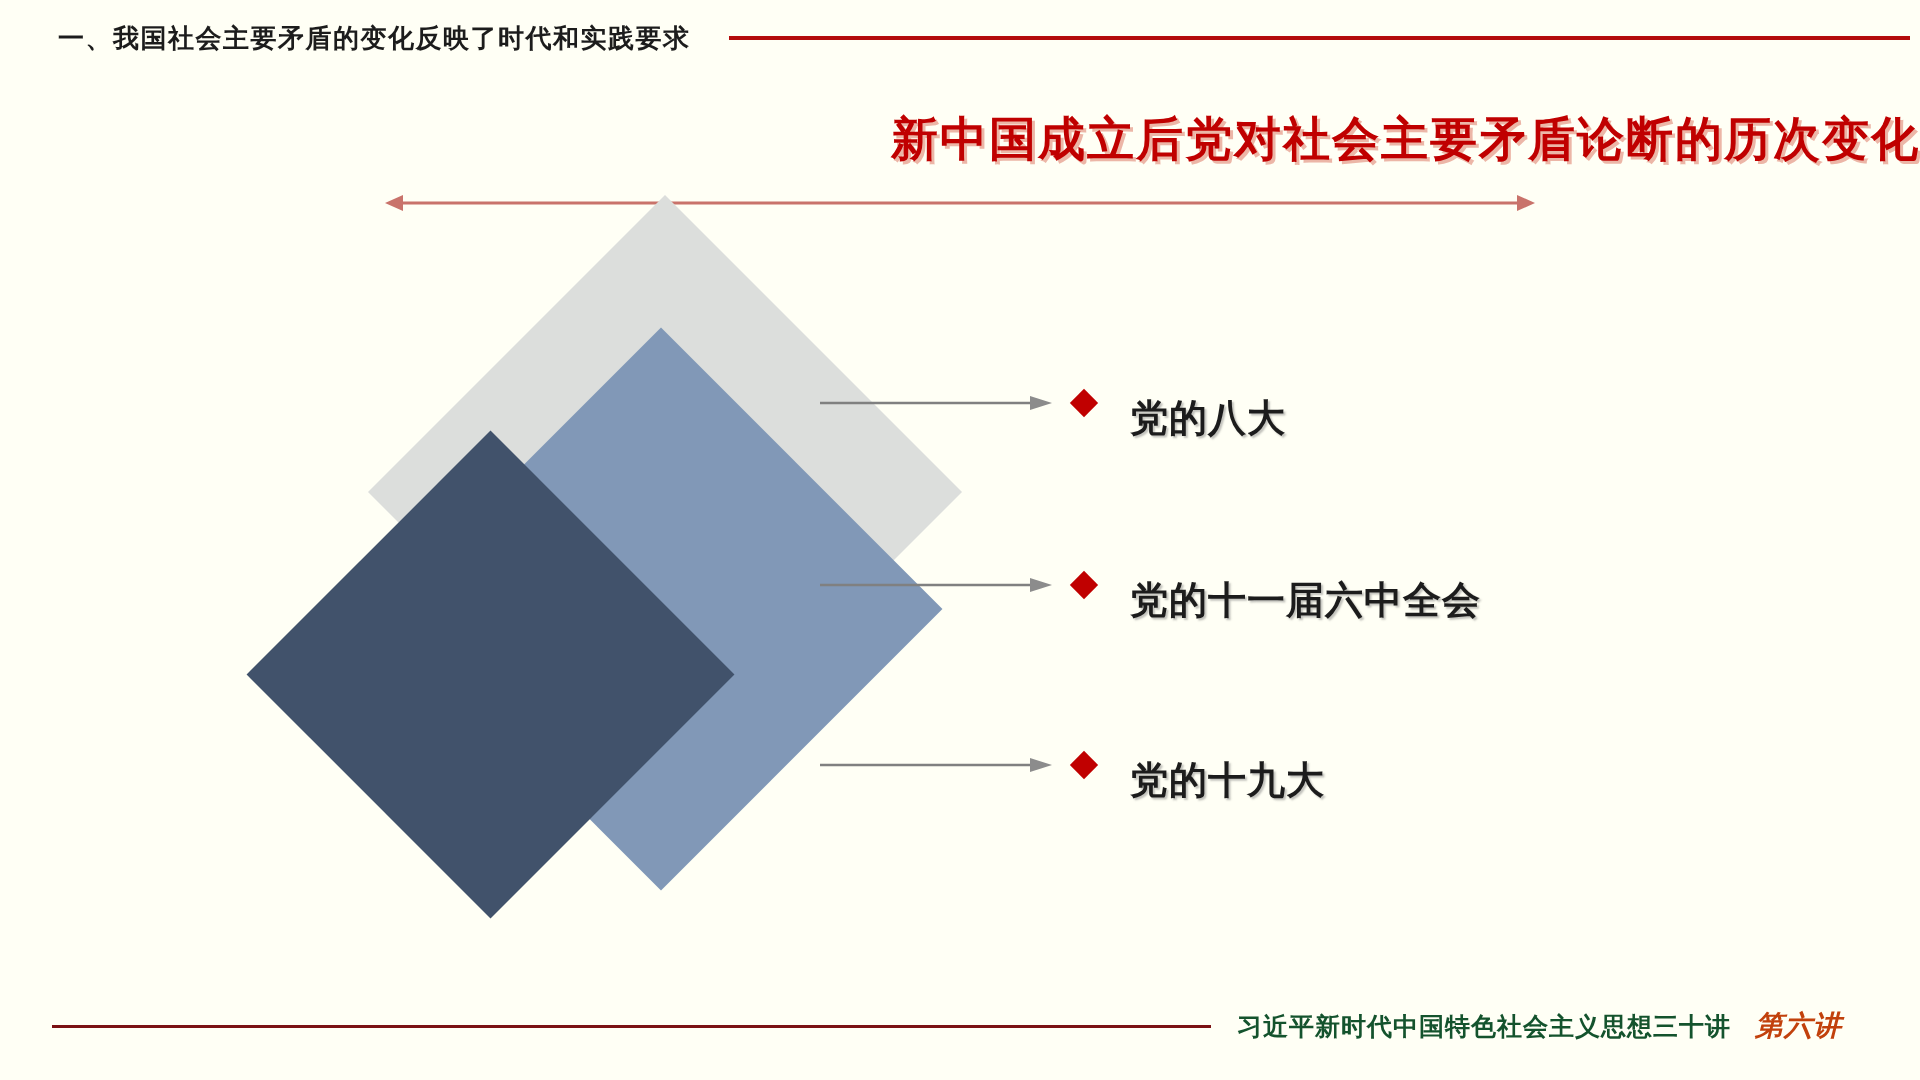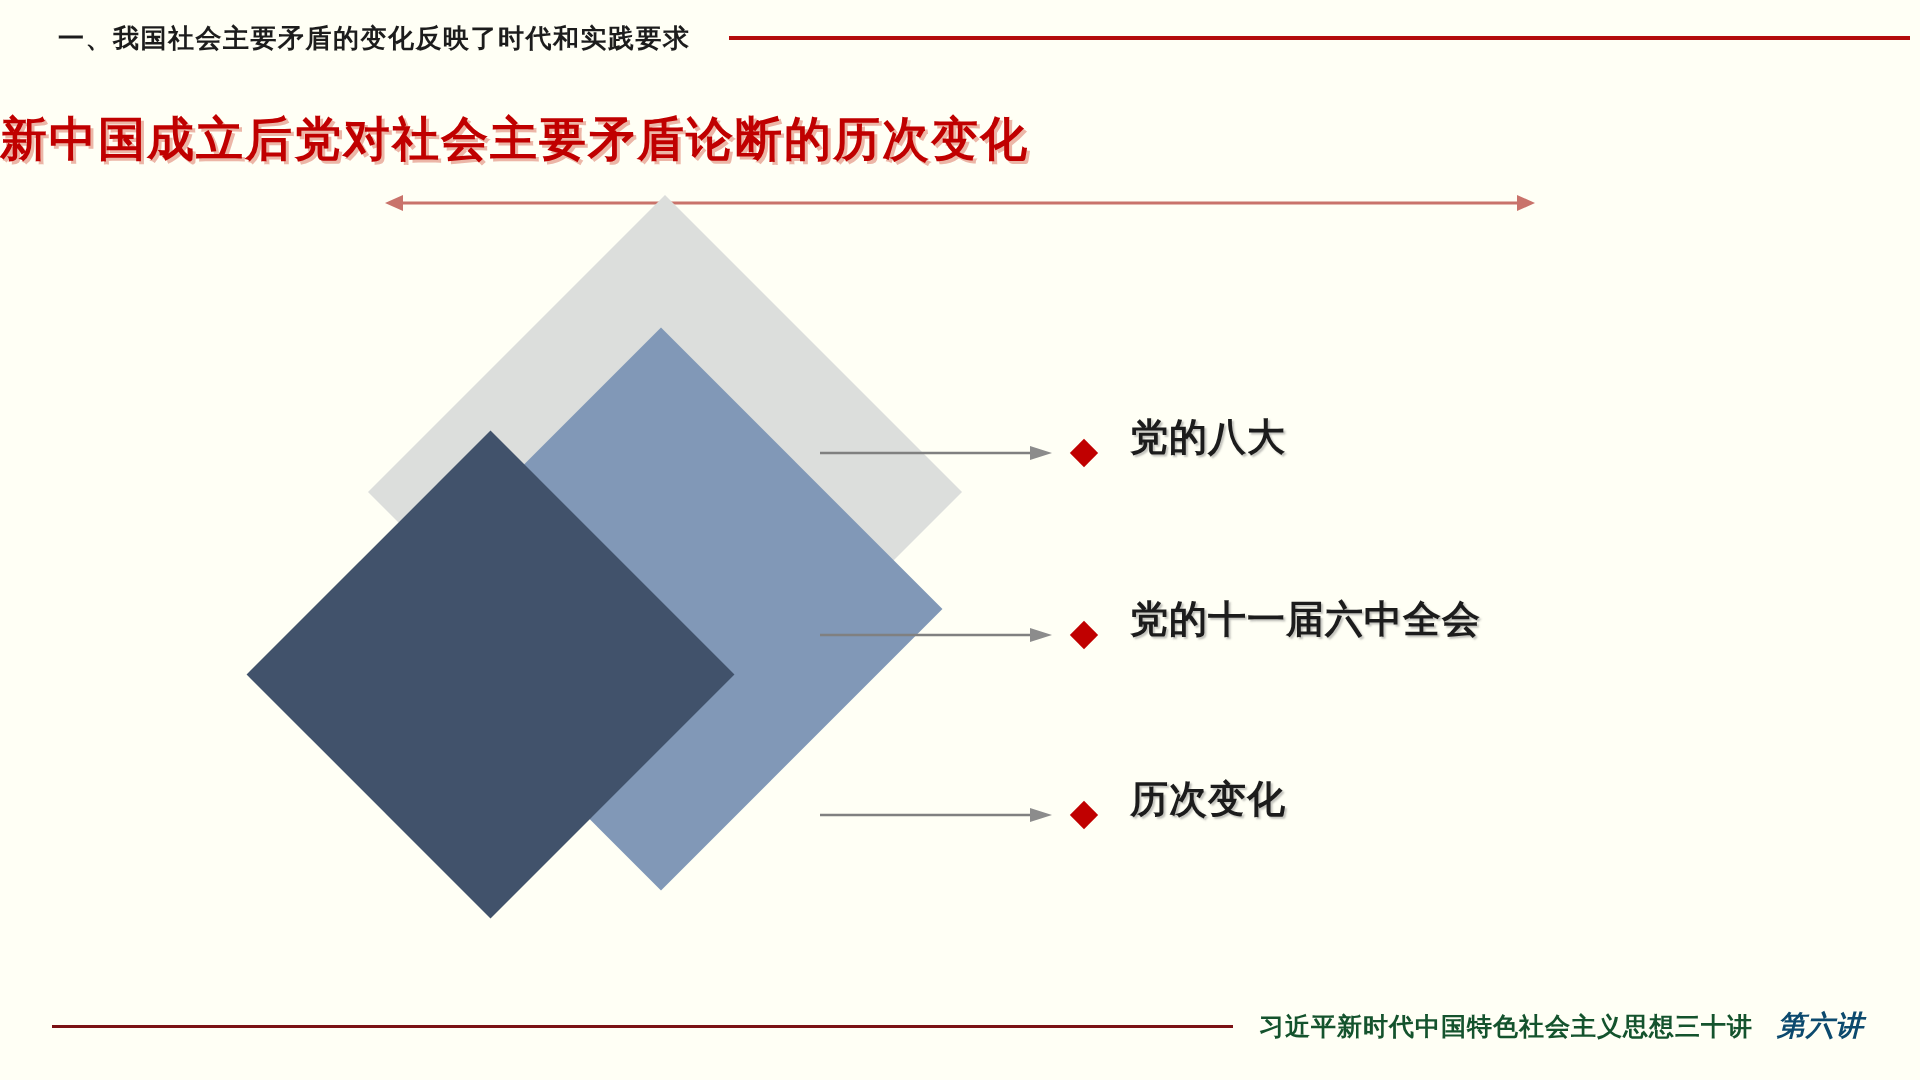--- a/index.html
+++ b/index.html
@@ -21,21 +21,21 @@
     font-size:26px; font-weight:bold; color:#1C1C1C;
     letter-spacing:1.5px; white-space:nowrap;
   }
   .header-rule {
     flex:1; height:4px; background:#B40C0C; margin-left:38px; margin-right:10px;
   }
 
   
   .main-title {
     position:absolute; left:0; top:108px; width:1920px;
-    text-align:left;
+    text-align:right;
     font-size:47px; font-weight:bold; color:#C00000;
     letter-spacing:2px;
     text-shadow:3px 3px 0 rgba(210,80,60,0.42);
     white-space:nowrap;
   }
 
   
   .dbl-arrow {
     position:absolute; left:385px; top:192px; width:1150px; height:22px;
   }
@@ -71,21 +71,21 @@
     line-height:1.22; letter-spacing:1px;
     text-shadow:3px 3px 4px rgba(40,50,65,0.55);
     z-index:5;
     white-space:pre-line;
   }
 
   
   .bullets { position:absolute; left:0; top:0; width:1920px; height:1080px; }
   .bullet-row {
     position:absolute; left:820px; height:70px;
-    display:flex; align-items:flex-end;
+    display:flex; align-items:flex-start;
   }
   .bullet-row.r0 { top:393px; }
   .bullet-row.r1 { top:575px; }
   .bullet-row.r2 { top:755px; }
   .b-connector { width:232px; height:20px; flex:none; }
   .b-diamond {
     width:20px; height:20px; background:#C00000;
     transform:rotate(45deg); flex:none; margin-left:22px;
   }
   .b-label {
@@ -101,22 +101,22 @@
     display:flex; align-items:center;
   }
   .footer-rule {
     flex:1; height:3px; background:#7B1113; margin-left:52px; margin-right:26px;
   }
   .footer-text {
     font-size:25px; font-weight:bold; color:#14532d;
     letter-spacing:1px; white-space:nowrap;
   }
   .footer-lesson {
-    margin-left:24px; margin-right:56px;
-    font-size:28px; font-weight:bold; color:#0c4a6e;
+    margin-left:24px; margin-right:78px;
+    font-size:28px; font-weight:bold; color:#c2410c;
     font-family:Liberation Sans, sans-serif;
     font-style:italic; letter-spacing:1px; white-space:nowrap;
   }
 </style>
 </head>
 <body>
 
 <div class="slide">
 
   <div class="header-row">
@@ -165,21 +165,21 @@
     </div>
 
     <div class="bullet-row r2">
       <div class="b-connector">
         <svg width="232" height="20" viewBox="0 0 232 20">
           <line x1="0" y1="10" x2="212" y2="10" stroke="#808080" stroke-width="2.5"></line>
           <polygon points="232,10 210,3 210,17" fill="#8C8C8C"></polygon>
         </svg>
       </div>
       <div class="b-diamond"></div>
-      <div class="b-label">历次变化</div>
+      <div class="b-label">党的十九大</div>
     </div>
 
   </div>
 
   <div class="footer-row">
     <div class="footer-rule"></div>
     <div class="footer-text">习近平新时代中国特色社会主义思想三十讲</div>
     <div class="footer-lesson">第六讲</div>
   </div>
 

